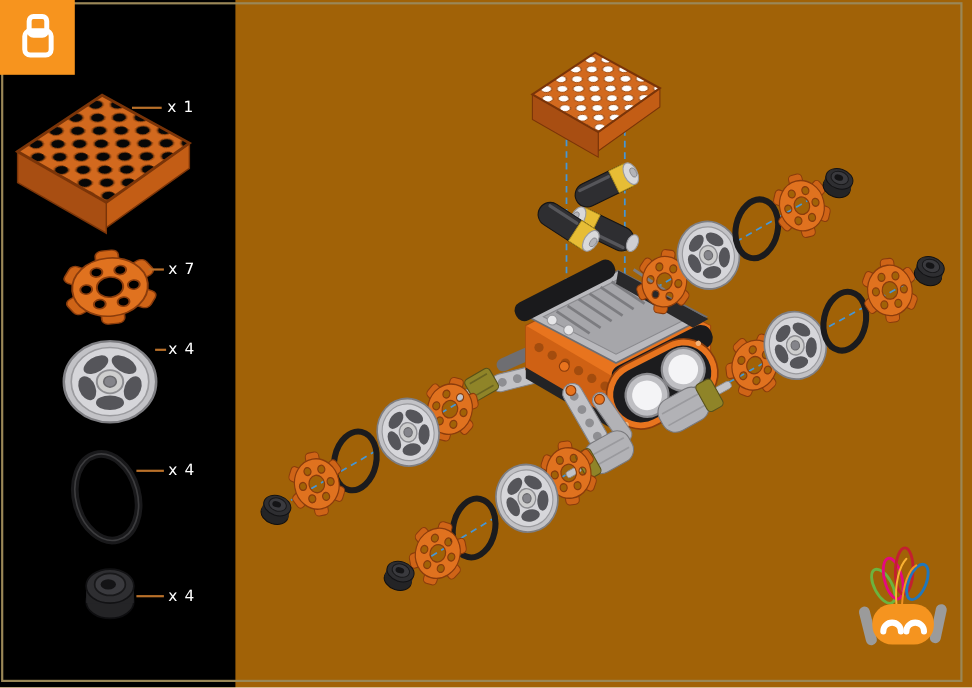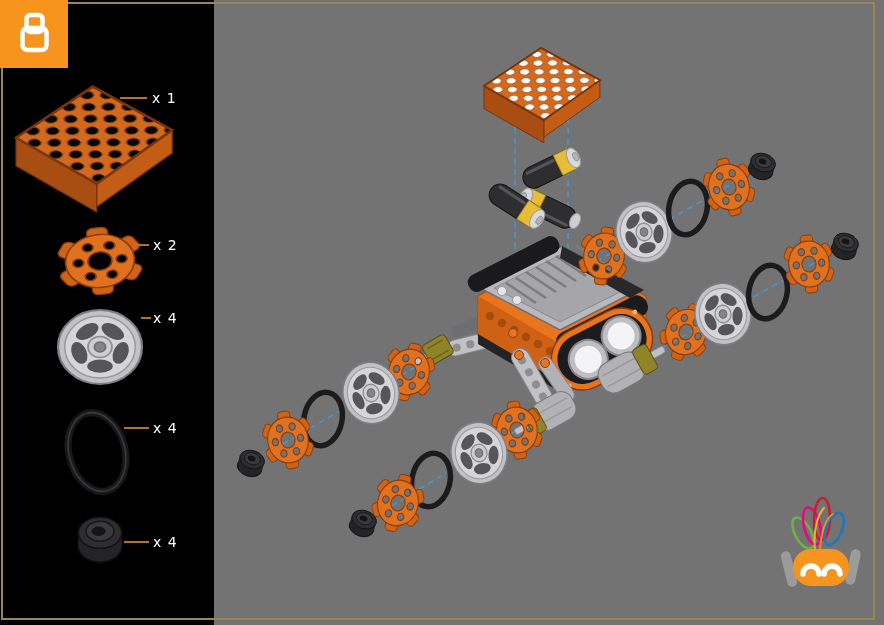--- a/index.html
+++ b/index.html
@@ -1,16 +1,16 @@
 <!DOCTYPE html>
 <html><head>
 <meta charset="utf-8">
 <style>
   html,body{margin:0;padding:0;background:#ffffff;}
-  .page{position:relative;width:884px;height:625px;background:#737373;overflow:hidden;
+  .page{position:relative;width:884px;height:625px;background:#a16207;overflow:hidden;
         font-family:"DejaVu Sans",sans-serif;}
   .sidebar{position:absolute;left:0;top:0;width:214px;height:625px;background:#000000;z-index:1;}
   .scene{position:absolute;left:0;top:0;width:884px;height:625px;z-index:2;}
   .part-label{position:absolute;z-index:3;color:#ffffff;font-size:14px;line-height:14px;
               letter-spacing:1px;white-space:nowrap;}
   .leader{position:absolute;z-index:3;height:0;border-top:2px solid #b9702a;}
   .page-border{position:absolute;left:1px;top:2px;right:9px;bottom:5px;
                border:2px solid #9a8757;z-index:4;pointer-events:none;}
   .badge{position:absolute;left:0;top:0;width:68px;height:68px;background:#f7941e;z-index:5;}
   .sr-only{position:absolute;width:1px;height:1px;overflow:hidden;clip:rect(0 0 0 0);white-space:nowrap;}
@@ -316,21 +316,21 @@
         <path d="M803,574 A8,8 0 0 1 819,574"></path>
         <path d="M824,574 A8,8 0 0 1 840,574"></path>
       </g>
     </g>
   </svg>
 
   <div class="leader" style="left:120px;top:97px;width:27px;"></div>
   <div class="part-label" style="left:152px;top:91px;">x 1</div>
 
   <div class="leader" style="left:135px;top:244px;width:14px;"></div>
-  <div class="part-label" style="left:153px;top:238px;">x 2</div>
+  <div class="part-label" style="left:153px;top:238px;">x 7</div>
 
   <div class="leader" style="left:141px;top:317px;width:10px;"></div>
   <div class="part-label" style="left:153px;top:311px;">x 4</div>
 
   <div class="leader" style="left:124px;top:427px;width:25px;"></div>
   <div class="part-label" style="left:153px;top:421px;">x 4</div>
 
   <div class="leader" style="left:124px;top:541px;width:25px;"></div>
   <div class="part-label" style="left:153px;top:535px;">x 4</div>
 

